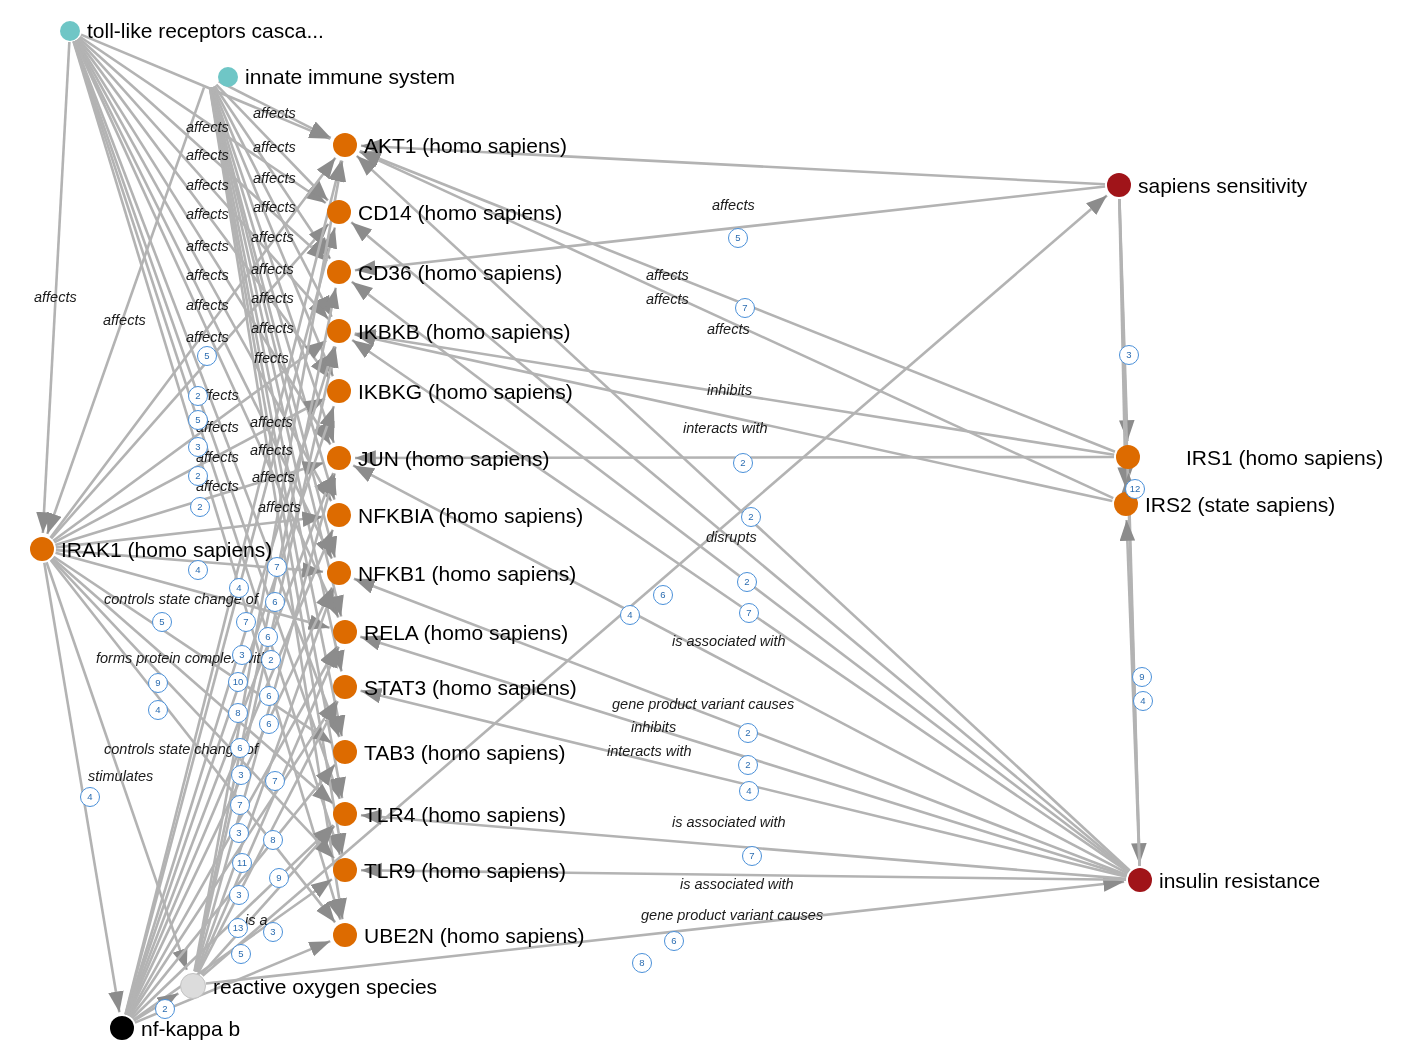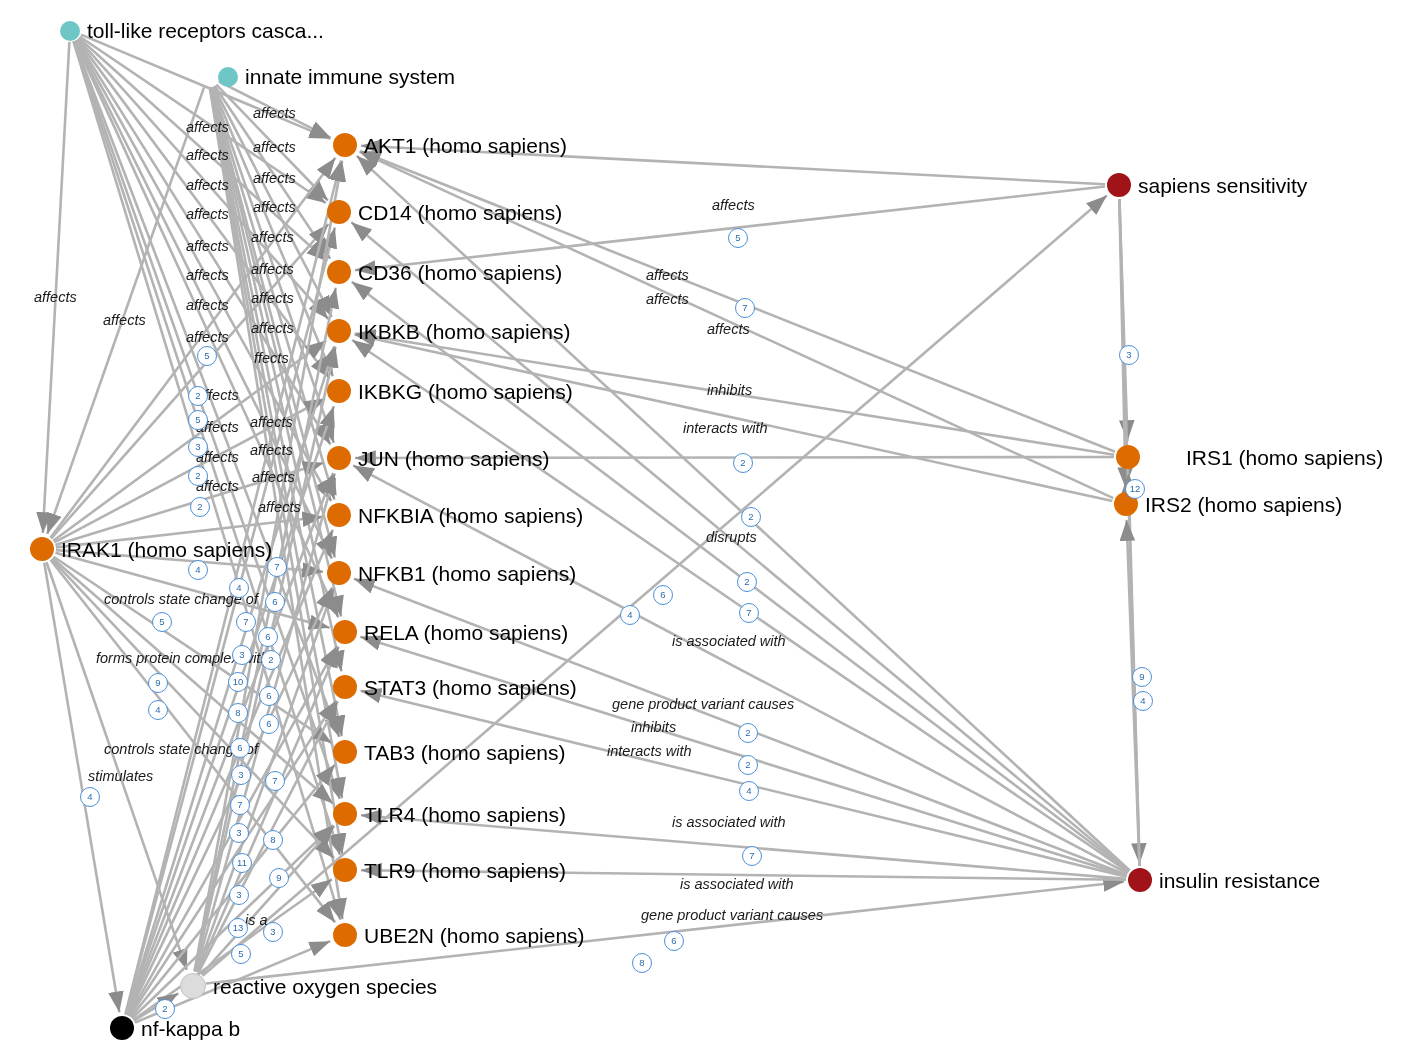--- a/index.html
+++ b/index.html
@@ -245,21 +245,21 @@
       <div class="node" style="left: 1107px; top: 173px;">
         <span class="dot" style="width: 24px; height: 24px; background: rgb(160, 20, 25);"></span>
         <span class="label">sapiens sensitivity</span>
       </div>
       <div class="node" style="left: 1116px; top: 445px; gap: 46px;">
         <span class="dot" style="width: 24px; height: 24px; background: rgb(221, 107, 0);"></span>
         <span class="label">IRS1 (homo sapiens)</span>
       </div>
       <div class="node" style="left: 1114px; top: 492px;">
         <span class="dot" style="width: 24px; height: 24px; background: rgb(221, 107, 0);"></span>
-        <span class="label">IRS2 (homo sapiens)</span>
+        <span class="label">IRS2 (state sapiens)</span>
       </div>
       <div class="node" style="left: 1128px; top: 868px;">
         <span class="dot" style="width: 24px; height: 24px; background: rgb(160, 20, 25);"></span>
         <span class="label">insulin resistance</span>
       </div>
     </div>
   <div id="label-layer">
       <div class="edge-label" style="left: 253px; top: 106px;">affects</div>
       <div class="edge-label" style="left: 186px; top: 120px;">affects</div>
       <div class="edge-label" style="left: 253px; top: 140px;">affects</div>

